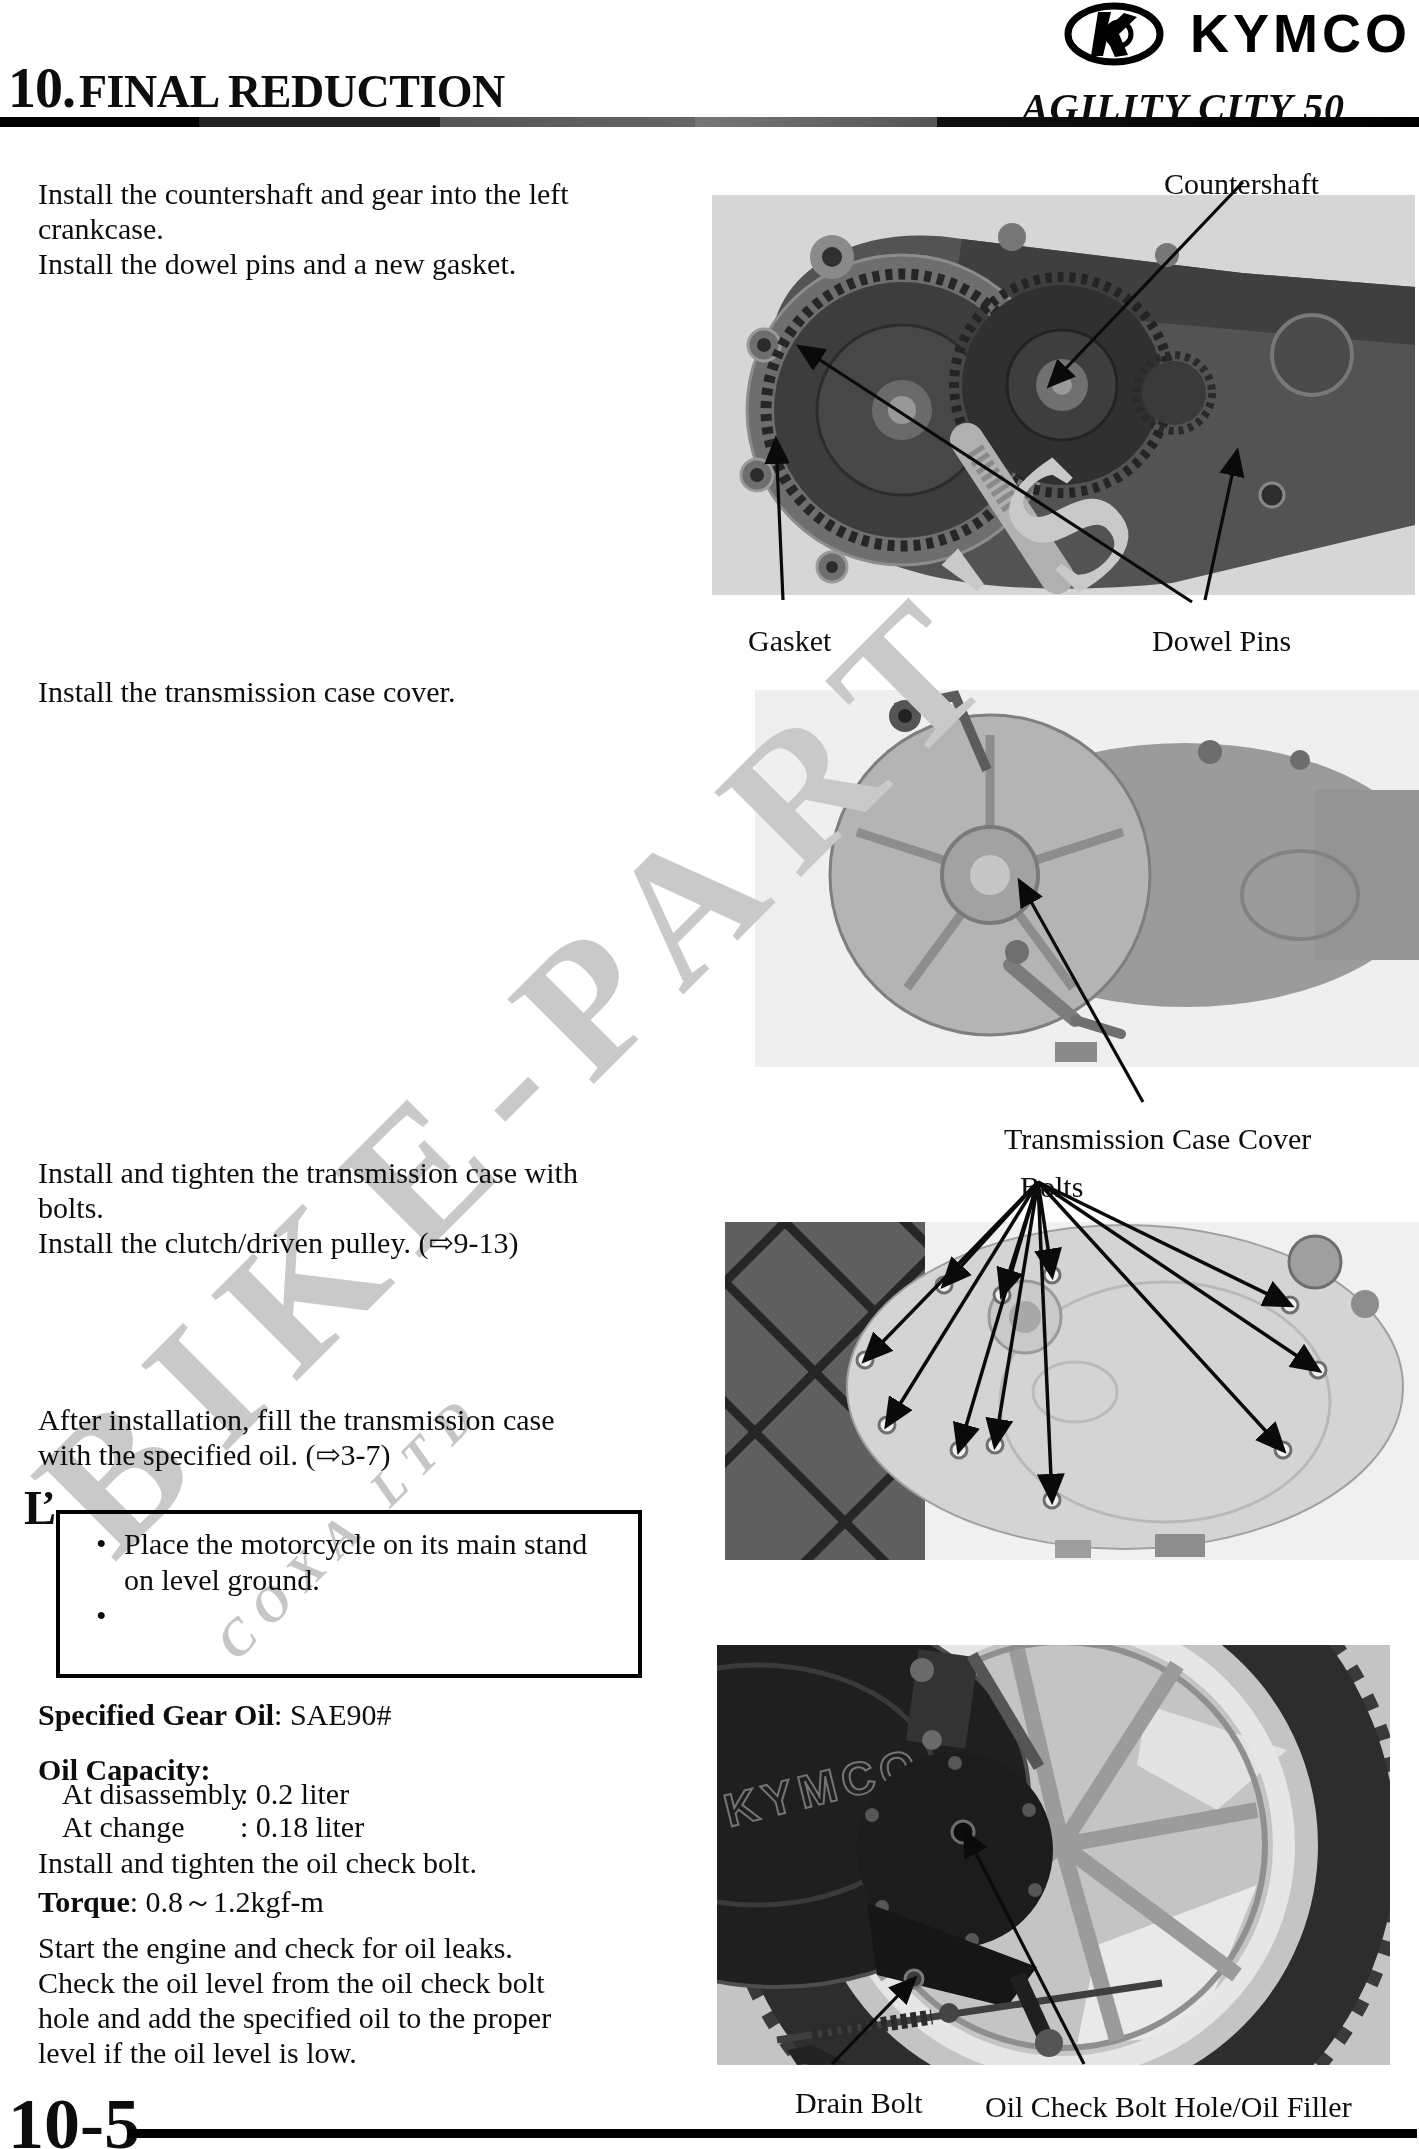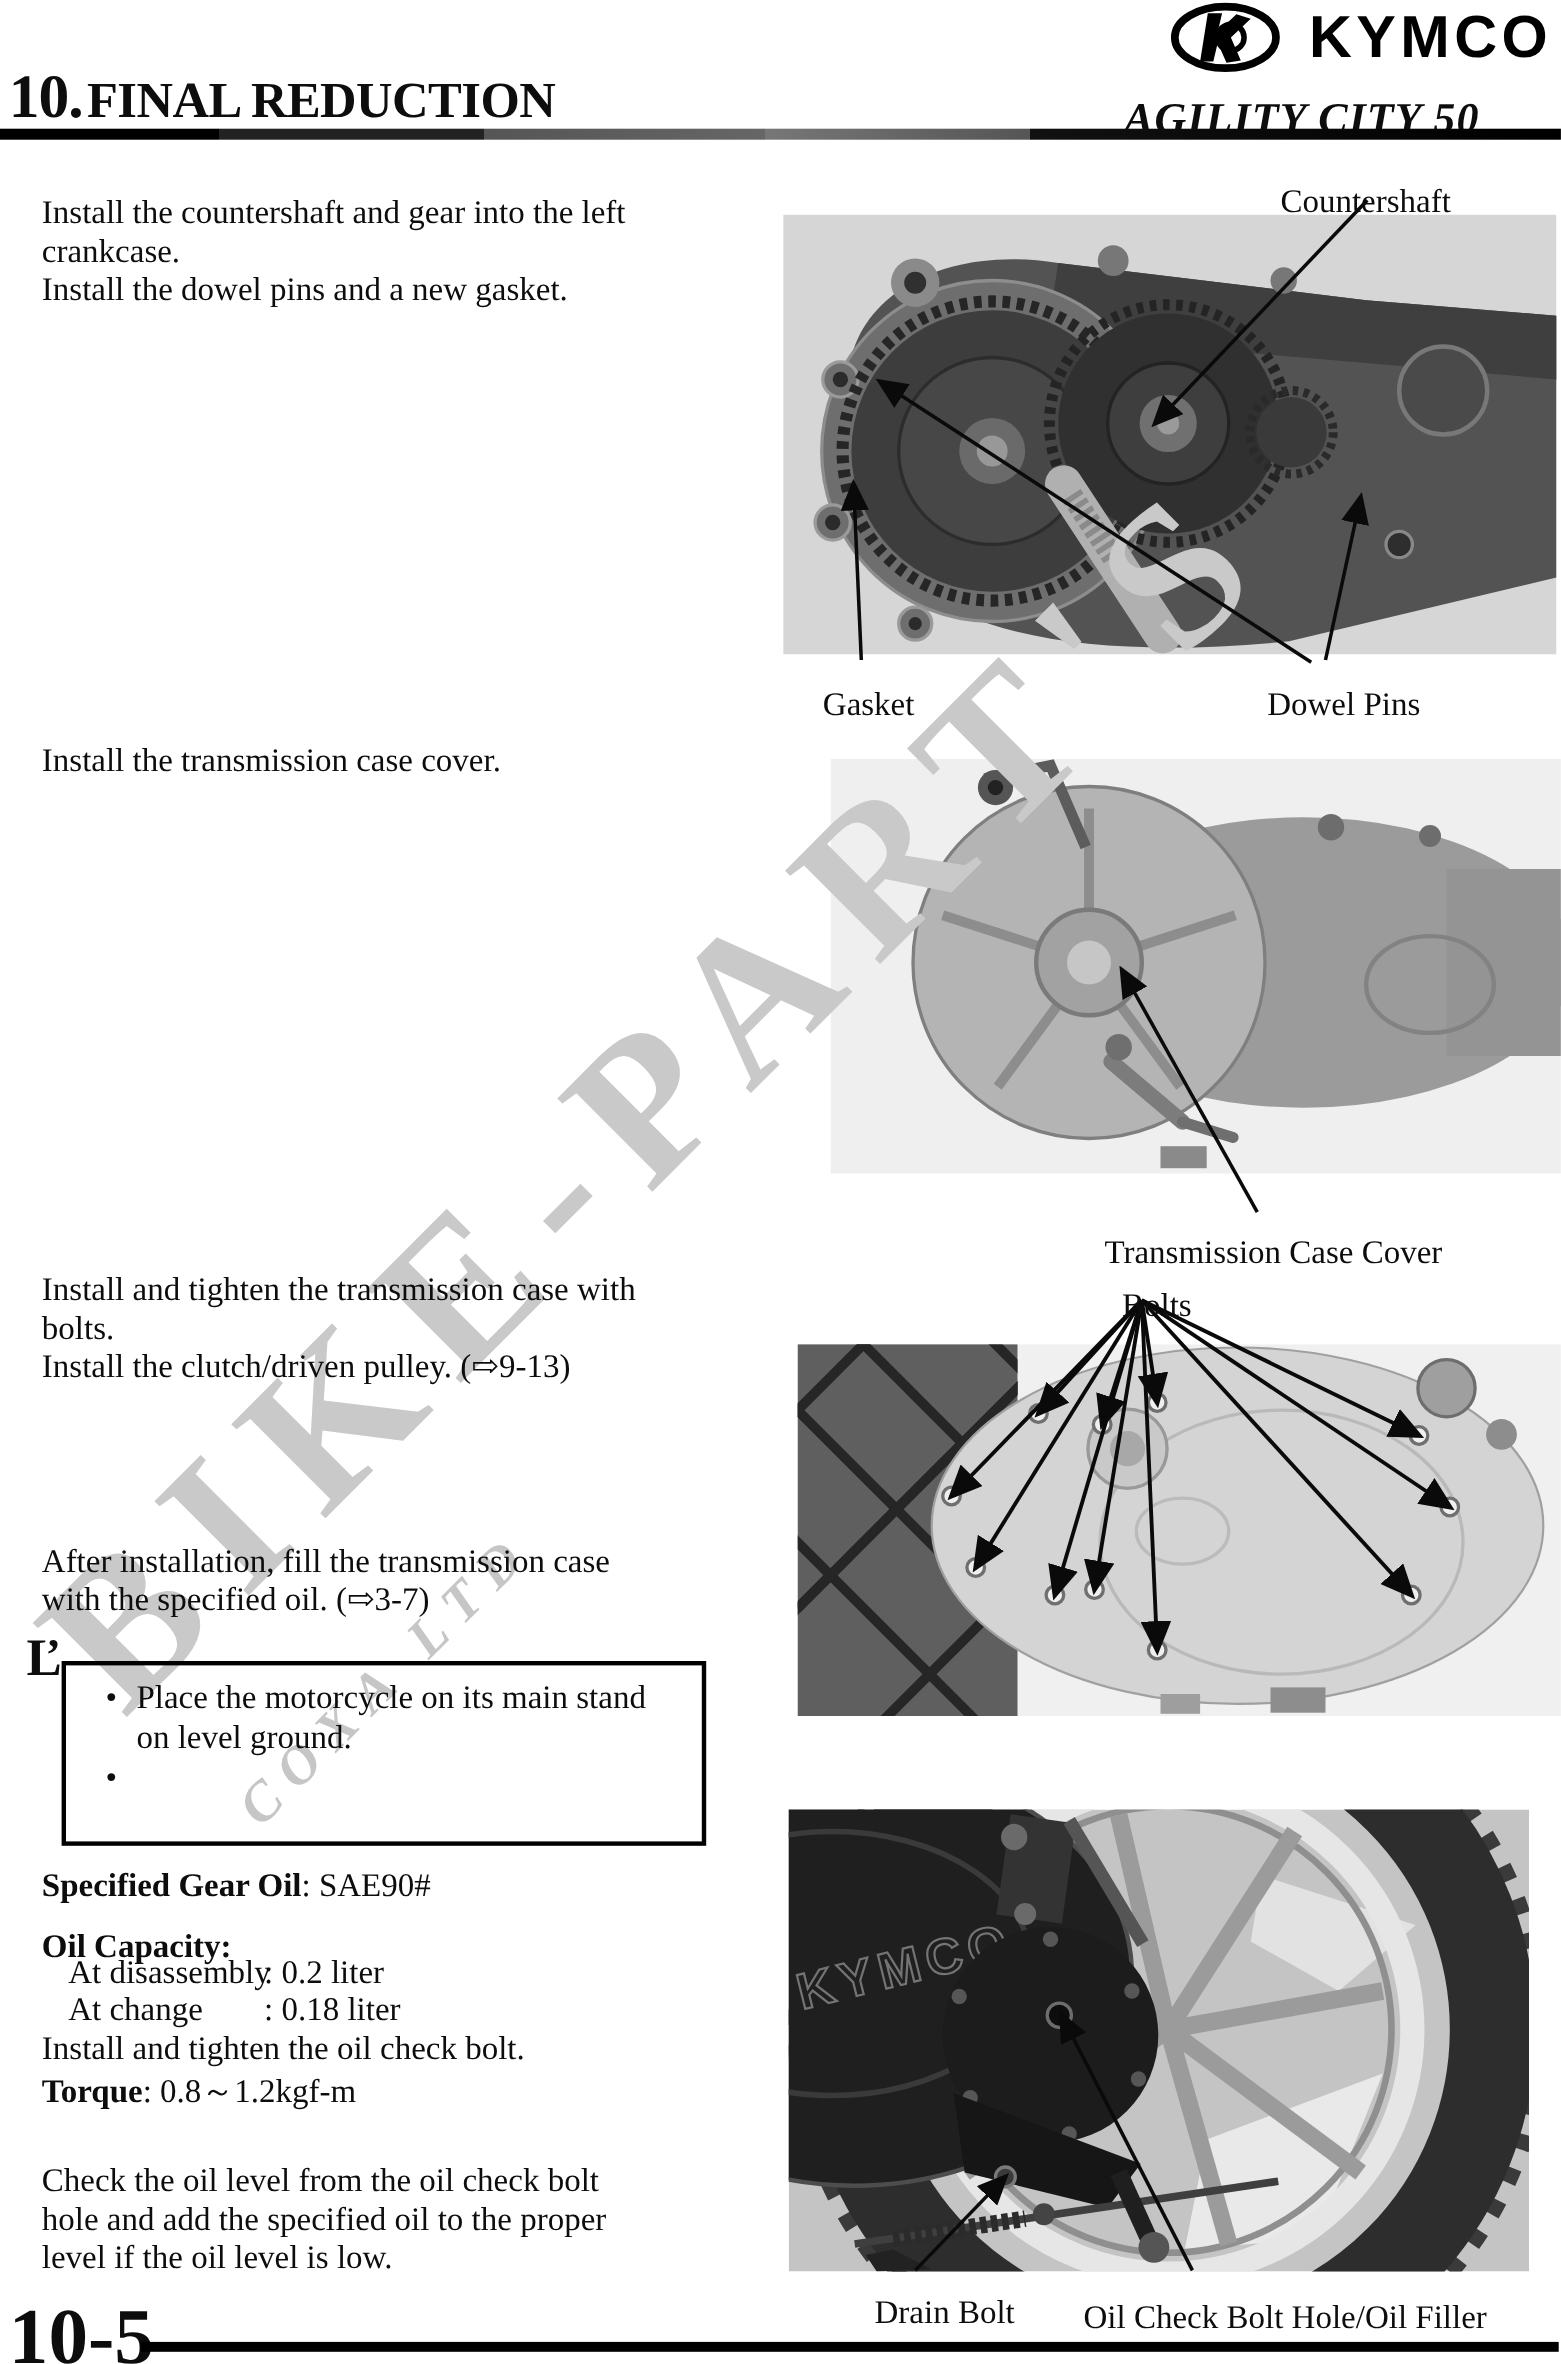--- a/index.html
+++ b/index.html
@@ -294,20 +294,21 @@
     <span class="cl">At change</span>
     <span>: 0.18 liter</span>
   </div>
 
   <div class="line" style="left:38px;top:1845px;z-index:4;">Install and tighten the oil check bolt.</div>
 
   <div class="line" style="left:38px;top:1884px;z-index:4;">
     <span class="b">Torque</span><span>: 0.8～1.2kgf-m</span>
   </div>
 
+  <div class="line" style="left:38px;top:1930px;z-index:4;">Start the engine and check for oil leaks.</div>
   <div class="line" style="left:38px;top:1965px;z-index:4;">Check the oil level from the oil check bolt</div>
   <div class="line" style="left:38px;top:2000px;z-index:4;">hole and add the specified oil to the proper</div>
   <div class="line" style="left:38px;top:2035px;z-index:4;">level if the oil level is low.</div>
 
   <div id="footer-num">10-5</div>
   <div id="footer-rule"></div>
 
 </div>
 
 </body></html>

